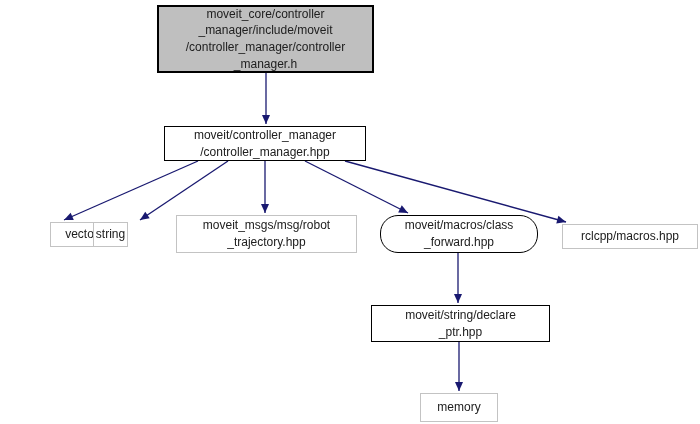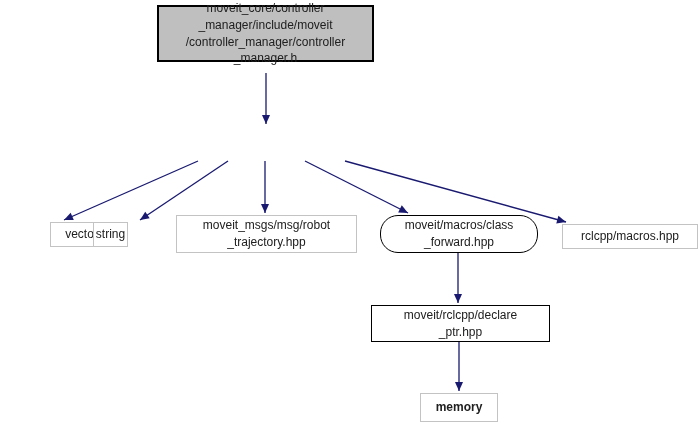--- a/index.html
+++ b/index.html
@@ -61,36 +61,38 @@
     <line x1="266" y1="73" x2="266" y2="124" stroke="#191970" stroke-width="1.3" marker-end="url(#arrowhead)"></line>
     <line x1="198" y1="161" x2="64" y2="220" stroke="#191970" stroke-width="1.3" marker-end="url(#arrowhead)"></line>
     <line x1="228" y1="161" x2="140" y2="220" stroke="#191970" stroke-width="1.3" marker-end="url(#arrowhead)"></line>
     <line x1="265" y1="161" x2="265" y2="213" stroke="#191970" stroke-width="1.3" marker-end="url(#arrowhead)"></line>
     <line x1="305" y1="161" x2="408" y2="213" stroke="#191970" stroke-width="1.3" marker-end="url(#arrowhead)"></line>
     <line x1="345" y1="161" x2="566" y2="222" stroke="#191970" stroke-width="1.3" marker-end="url(#arrowhead)"></line>
     <line x1="458" y1="253" x2="458" y2="303" stroke="#191970" stroke-width="1.3" marker-end="url(#arrowhead)"></line>
     <line x1="459" y1="342" x2="459" y2="391" stroke="#191970" stroke-width="1.3" marker-end="url(#arrowhead)"></line>
   </svg>
 
-  <div class="node root" style="left:157px; top:5px; width:217px; height:57px;">moveit_core/controller
+  <div class="node root" style="left:157px; top:5px; width:217px; height:68px;">moveit_core/controller
 _manager/include/moveit
 /controller_manager/controller
 _manager.h</div>
 
+  <div class="node linked" style="left:164px; top:126px; width:202px; height:35px;">moveit/controller_manager
+/controller_manager.hpp</div>
 
   <div class="node plain" style="left:5px; top:222px; width:63px; height:25px;margin-left:45px;">vector</div>
 
   <div class="node plain" style="left:93px; top:222px; width:35px; height:25px;">string</div>
 
   <div class="node plain" style="left:176px; top:215px; width:181px; height:38px;">moveit_msgs/msg/robot
 _trajectory.hpp</div>
 
   <div class="node linked" style="left:380px; top:215px; width:158px; height:38px;border-radius:18px;">moveit/macros/class
 _forward.hpp</div>
 
   <div class="node plain" style="left:562px; top:224px; width:136px; height:25px;">rclcpp/macros.hpp</div>
 
-  <div class="node linked" style="left:371px; top:305px; width:179px; height:37px;">moveit/rclcpp/declare
+  <div class="node linked" style="left:371px; top:305px; width:179px; height:37px;">moveit/string/declare
 _ptr.hpp</div>
 
-  <div class="node plain" style="left:420px; top:393px; width:78px; height:29px;font-weight:bold;">memory</div>
+  <div class="node plain" style="left:420px; top:393px; width:78px; height:29px;">memory</div>
 
 </div>
 
 </body></html>

